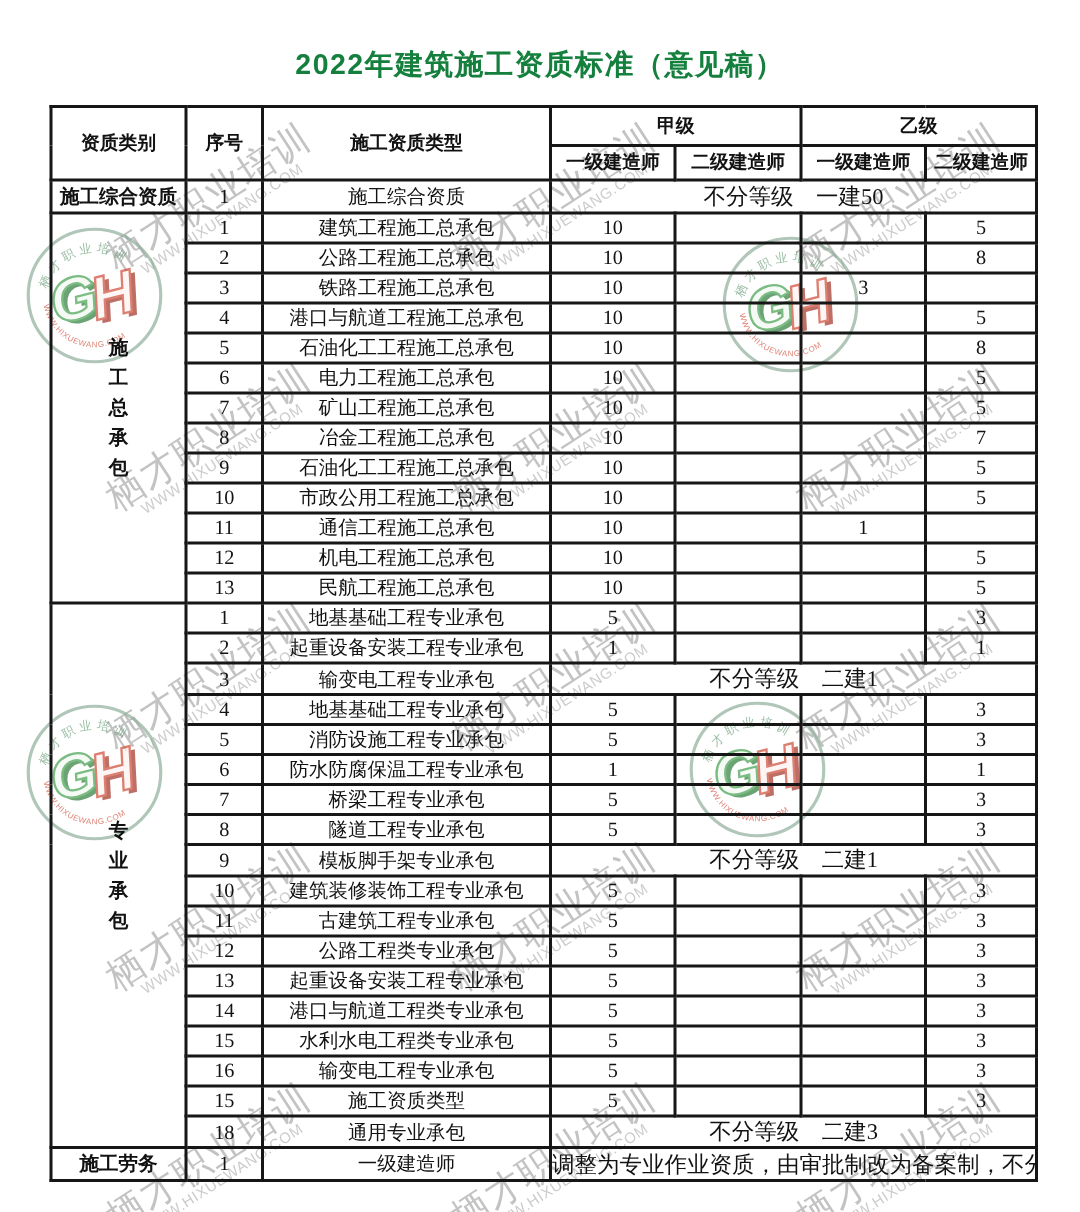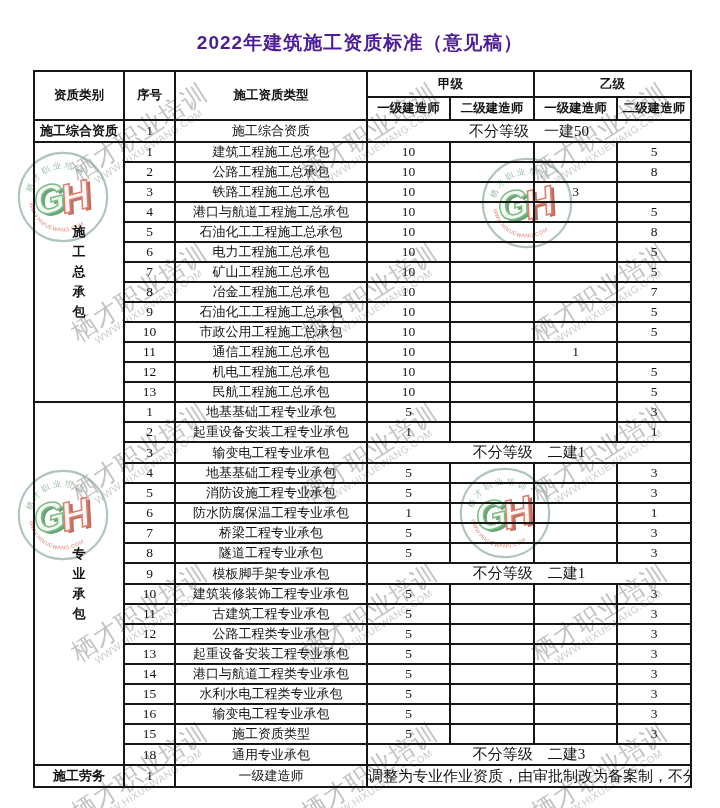--- a/index.html
+++ b/index.html
@@ -17,21 +17,21 @@
     transform:rotate(-33deg); line-height:1.05; pointer-events:none;
   }
   .wm-tile .l1 { display:block; font-family:"Liberation Sans","DejaVu Sans",sans-serif; font-size:25px; letter-spacing:1px; color:#c3c3c3; }
   .wm-tile .l2 { display:block; font-family:"Liberation Sans","DejaVu Sans",sans-serif; font-size:10px; letter-spacing:0.5px; color:#cccccc; }
   .wm-logo { position:absolute; width:96px; height:96px; opacity:0.7; pointer-events:none; }
 
   
   .title {
     position:relative; z-index:1; text-align:center; padding-top:30px;
     font-family:"Liberation Sans","DejaVu Sans",sans-serif; font-weight:bold;
-    font-size:19px; letter-spacing:1px; color:#4c1d95;
+    font-size:19px; letter-spacing:1px; color:#15803d;
   }
 
   
   table.qual {
     position:relative; z-index:1; margin:14px 12px 0 33px;
     width:657px; border-collapse:collapse; table-layout:fixed; background:transparent;
   }
   table.qual th, table.qual td {
     border:2px solid #161616; padding:0; text-align:center; vertical-align:middle; overflow:hidden;
   }

